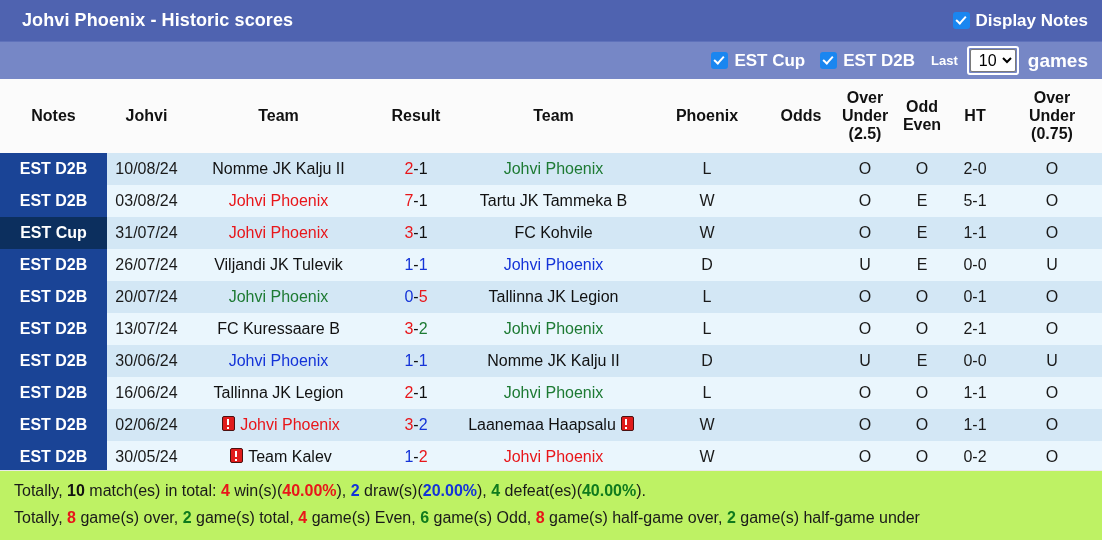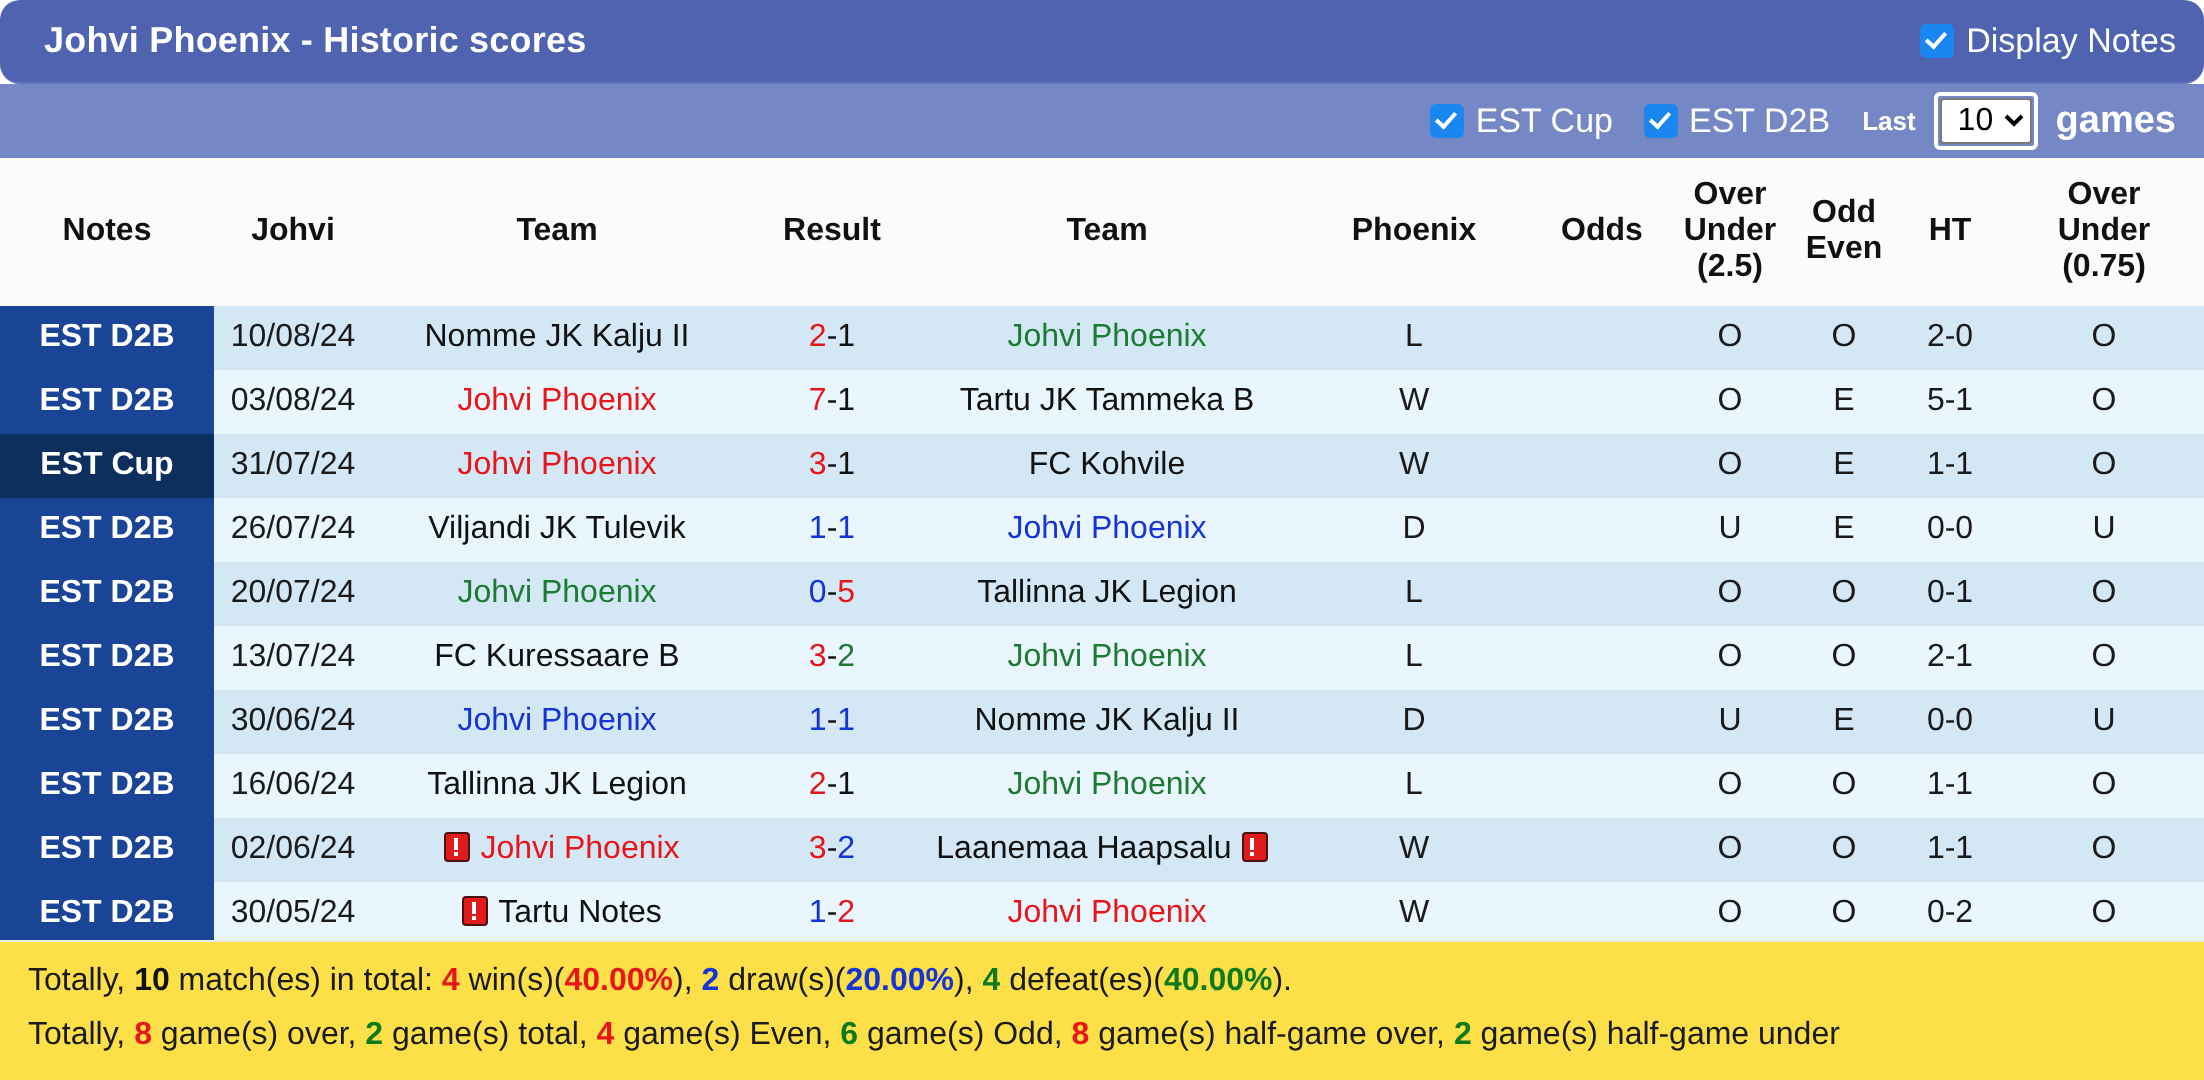--- a/index.html
+++ b/index.html
@@ -17,31 +17,30 @@
   }
 
   
   .titlebar{
     height:42px;flex:0 0 42px;
     background:#4f63b0;
     display:flex;align-items:center;
     padding:0 14px 0 22px;
     box-sizing:border-box;
     border-bottom:1px solid #5f72bb;
-    border-radius:10px;
   }
   .title-text{
     color:#ffffff;font-size:18px;font-weight:bold;
     letter-spacing:.1px;white-space:nowrap;
   }
   .titlebar .spacer{flex:1 1 auto;}
   .opt{
     display:flex;align-items:center;gap:7px;white-space:nowrap;
   }
-  .opt .lbl{color:#ffffff;font-size:17px;font-weight:normal;}
+  .opt .lbl{color:#ffffff;font-size:17px;font-weight:bold;}
 
   .filterbar{
     height:37px;flex:0 0 37px;
     background:#7687c6;
     display:flex;align-items:center;justify-content:flex-end;
     padding:0 14px 0 0;
     box-sizing:border-box;
     gap:16px;
   }
   .filterbar .lastlbl{color:#ffffff;font-size:13px;font-weight:bold;}
@@ -135,21 +134,21 @@
     width:2px;height:6px;background:#ffffff;
   }
   .rc::after{
     content:"";position:absolute;left:3.5px;top:9.5px;
     width:2px;height:2px;background:#ffffff;
   }
   .teamname{vertical-align:middle;}
 
   
   .footer{
-    flex:0 0 auto;background:#fde047;
+    flex:0 0 auto;background:#bef264;
     padding:6px 0 8px 14px;
     border-top:1px solid #e9e9e9;
   }
   .fline{
     font-size:16px;color:#1a1a1a;line-height:1.72;
     white-space:nowrap;
   }
   .b-red{color:#e8161a;font-weight:bold;}
   .b-blue{color:#1433d8;font-weight:bold;}
   .b-green{color:#0f7a1d;font-weight:bold;}
@@ -362,21 +361,21 @@
             <td class="mark o-red">O</td>
             <td class="mark o-green">O</td>
             <td class="ht">1-1</td>
             <td class="mark o-red">O</td>
           </tr>
           <tr class="even">
             <td class="league">
               <span class="badge d2b">EST D2B</span>
             </td>
             <td class="date">30/05/24</td>
-            <td class="team-h"><span class="rc"></span><span class="teamname c-black">Tartu Notes</span></td>
+            <td class="team-h"><span class="rc"></span><span class="teamname c-black">Team Kalev</span></td>
             <td class="score"><span class="c-blue">1</span><span class="c-black">-</span><span class="c-red">2</span></td>
             <td class="team-a"><span class="teamname c-red">Johvi Phoenix</span></td>
             <td class="wdl c-red">W</td>
             <td></td>
             <td class="mark o-red">O</td>
             <td class="mark o-green">O</td>
             <td class="ht">0-2</td>
             <td class="mark o-red">O</td>
           </tr>
         </tbody>

